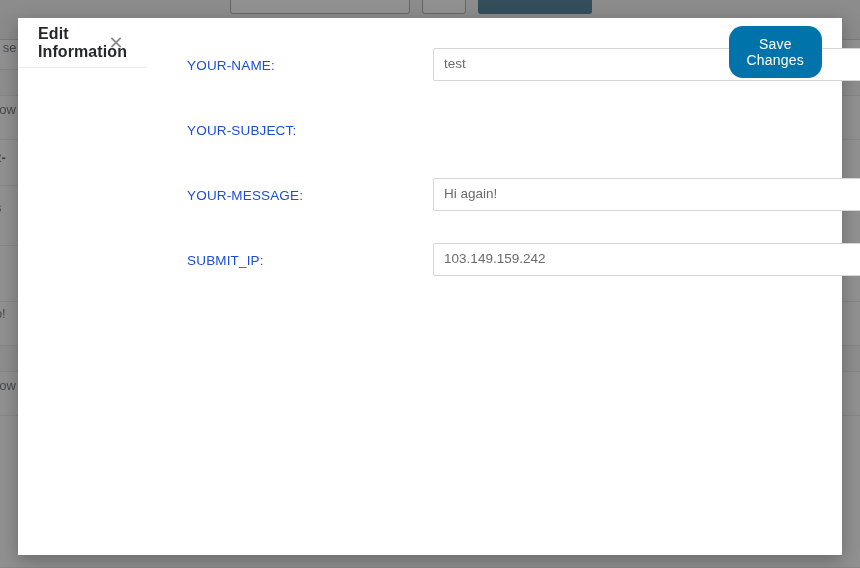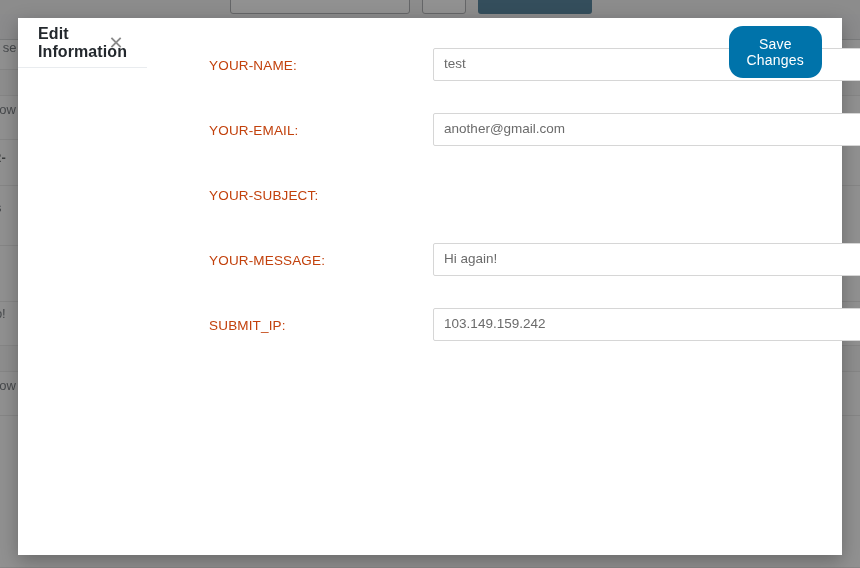--- a/index.html
+++ b/index.html
@@ -144,24 +144,23 @@
 
   .field-row {
     position: relative;
     height: 65px;
   }
   .field-label {
     position: absolute;
     left: 20px;
     top: 22px;
     font-size: 13.5px;
-    color: #c2410c;
+    color: #1d4ed8;
     letter-spacing: 0.15px;
     white-space: nowrap;
-    margin-left: 22px;
   }
   .field-control {
     position: absolute;
     left: 246px;
     top: 12px;
     width: 548px;
     height: 33px;
     box-sizing: border-box;
   }
   .field-control textarea {
@@ -255,26 +254,20 @@
 
     <div class="modal-body">
 
       <div class="field-row">
         <label class="field-label">YOUR-NAME:</label>
         <div class="field-control">
           <textarea style="">test</textarea>
         </div>
       </div>
 
-      <div class="field-row">
-        <label class="field-label">YOUR-EMAIL:</label>
-        <div class="field-control">
-          <textarea style="">another@gmail.com</textarea>
-        </div>
-      </div>
 
       <div class="field-row">
         <label class="field-label">YOUR-SUBJECT:</label>
       </div>
 
       <div class="field-row">
         <label class="field-label">YOUR-MESSAGE:</label>
         <div class="field-control">
           <textarea style="">Hi again!</textarea>
         </div>

